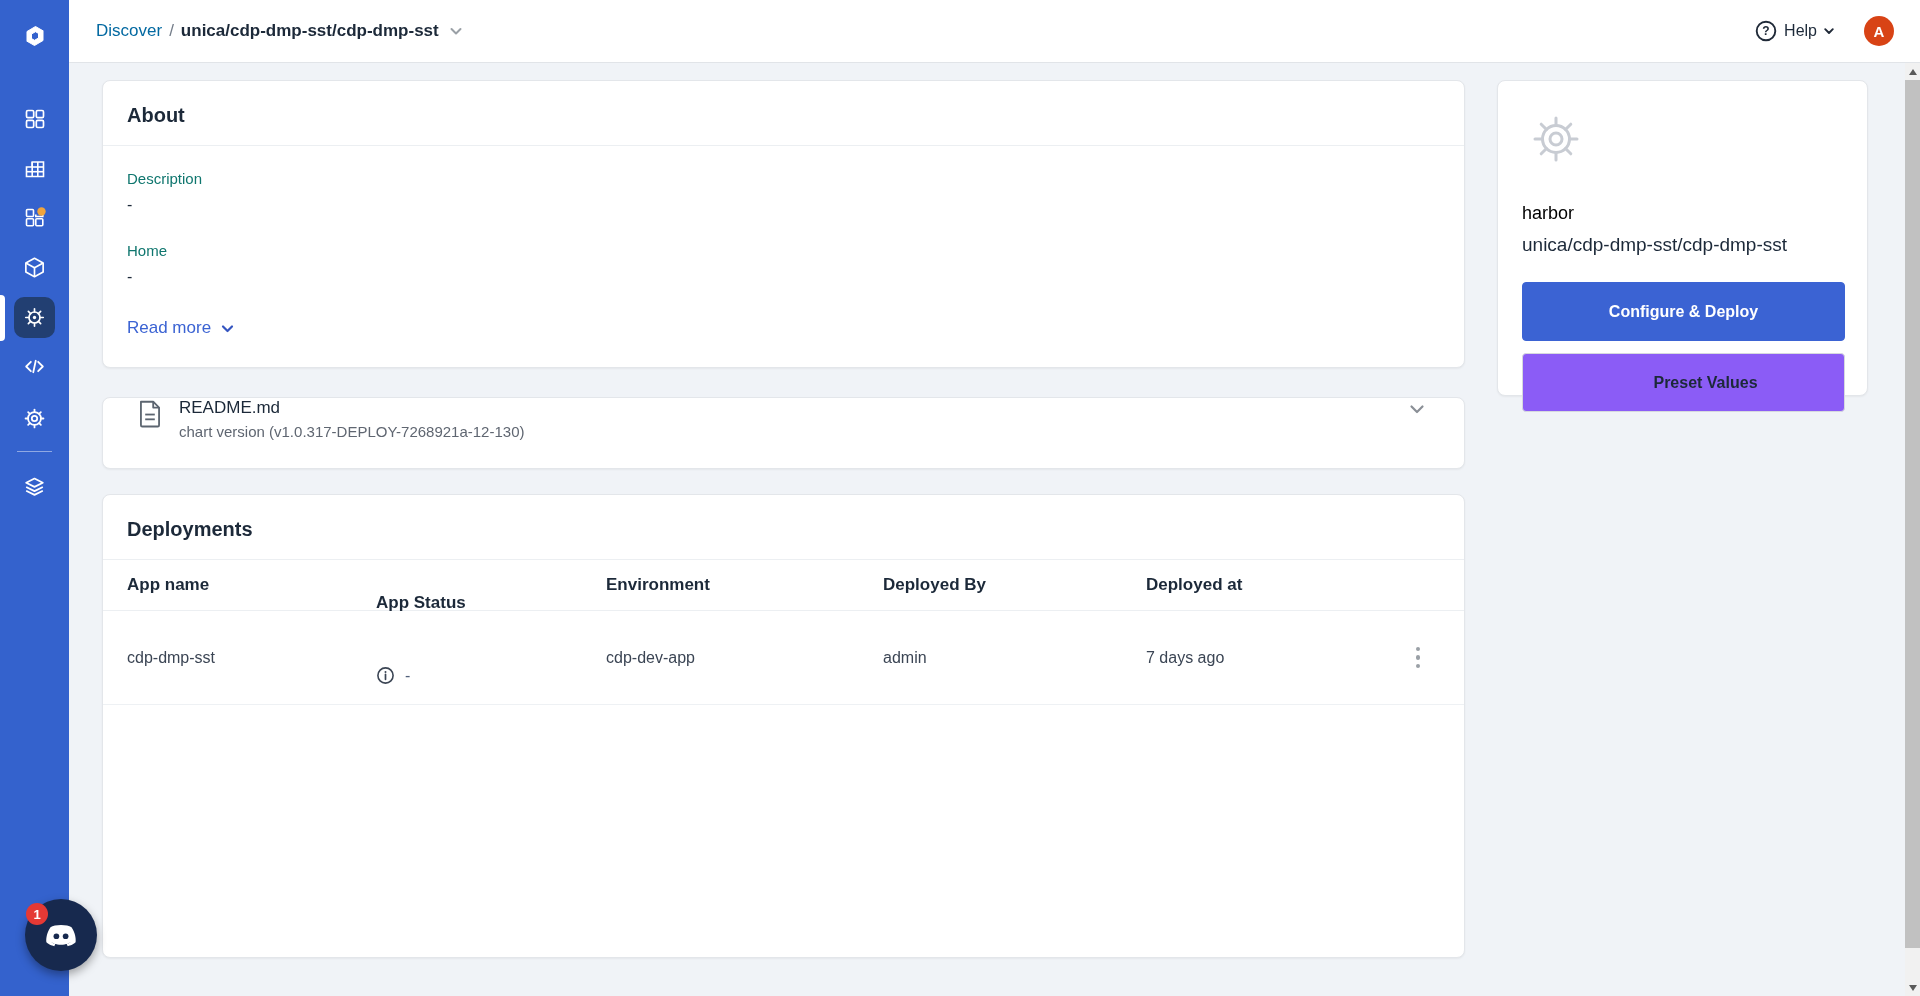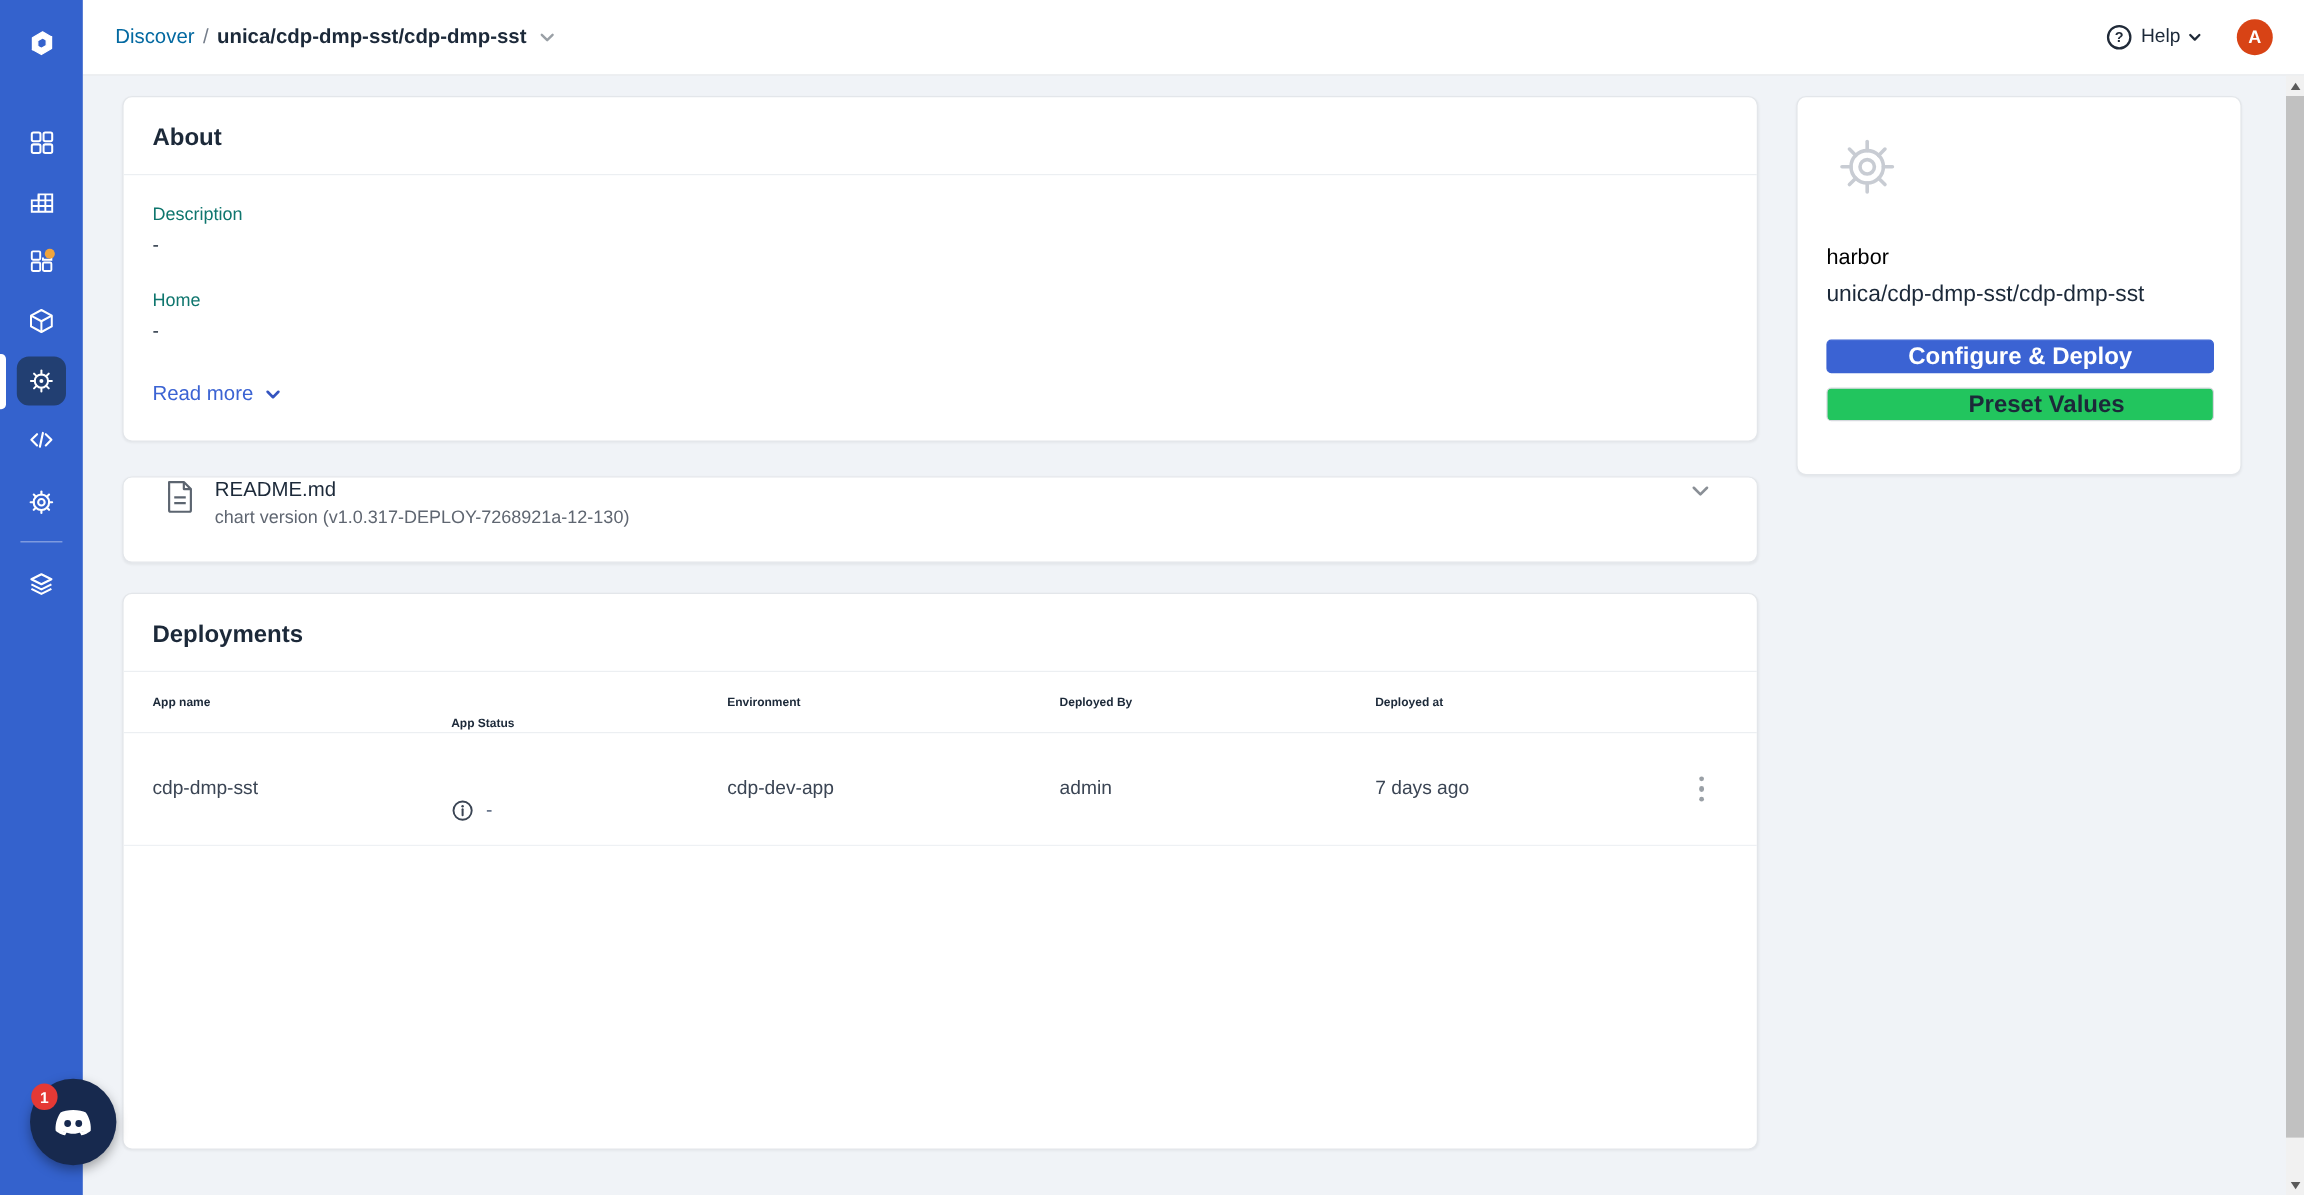--- a/index.html
+++ b/index.html
@@ -43,36 +43,36 @@
 
   .readme-card { left:33px; top:334px; width:1363px; height:72px; display:flex; align-items:flex-start; cursor:pointer; }
   .readme-doc { margin-left:32px; display:flex; }
   .readme-text { margin-left:14px; }
   .readme-title { font-size:17px; color:#1c2939; }
   .readme-sub { font-size:15px; color:#5f6671; margin-top:5px; }
   .readme-chev { margin-left:auto; margin-right:36px; display:flex; cursor:pointer; }
 
   .deploy-card { left:33px; top:431px; width:1363px; height:464px; }
   .table-header { display:flex; align-items:center; height:51px; border-bottom:1px solid #eceff2; padding:0 24px; }
-  .th { font-size:10px; font-weight:600; color:#1c2939; }
+  .th { font-size:17px; font-weight:600; color:#1c2939; }
   .table-row { display:flex; align-items:center; height:94px; border-bottom:1px solid #eef1f4; padding:0 24px; cursor:pointer; }
   .td { font-size:16px; color:#3b4554; display:flex; align-items:center; }
   .col1 { width:249px; } .col2 { width:230px;margin-top:36px; } .col3 { width:277px; } .col4 { width:263px; } .col5 { flex:1; }
   .status-dash { margin-left:10px; color:#51607a; }
   .kebab { width:28px; height:34px; display:flex; flex-direction:column; align-items:center; justify-content:center; gap:4px; cursor:pointer; margin-right:8px; }
   .kebab .dot { width:4.5px; height:4.5px; border-radius:50%; background:#9aa0a6; }
 
   
   .chart-panel { left:1428px; top:17px; width:371px; height:316px; padding:24px; }
   .chart-icon { margin-left:4px; margin-top:4px; }
   .chart-repo { font-size:18px; color:#000000; margin-top:30px; }
   .chart-name { font-size:19px; color:#1c2939; margin-top:10px; }
-  .btn { width:323px; height:28px; border-radius:4px; font-size:20px; font-weight:600; display:flex; align-items:center; justify-content:center; cursor:pointer; font-family:"Liberation Sans", sans-serif; }
+  .btn { width:323px; height:59px; border-radius:4px; font-size:16px; font-weight:600; display:flex; align-items:center; justify-content:center; cursor:pointer; font-family:"Liberation Sans", sans-serif; }
   .btn-primary { background:#3b63d3; color:#ffffff; border:1px solid #3b63d3; margin-top:26px; }
-  .btn-secondary { background:#22c55e; color:#1c2939; border:1px solid #d6d9de; margin-top:12px;padding-left:44px; }
+  .btn-secondary { background:#8b5cf6; color:#1c2939; border:1px solid #d6d9de; margin-top:12px;padding-left:44px; }
 
   
   .scrollbar { position:absolute; right:0; top:63px; width:15px; bottom:0; background:#f1f1f1; z-index:15; }
   .sb-btn { position:absolute; left:0; width:15px; height:17px; display:flex; align-items:center; justify-content:center; cursor:pointer; }
   .sb-up { top:0; } .sb-down { bottom:0; }
   .tri-up { width:0; height:0; border-left:4.5px solid transparent; border-right:4.5px solid transparent; border-bottom:6px solid #5a5a5a; }
   .tri-down { width:0; height:0; border-left:4.5px solid transparent; border-right:4.5px solid transparent; border-top:6px solid #5a5a5a; }
   .sb-thumb { position:absolute; left:0; top:17px; width:15px; height:868px; background:#c1c1c1; cursor:pointer; }
 </style>
 </head>

